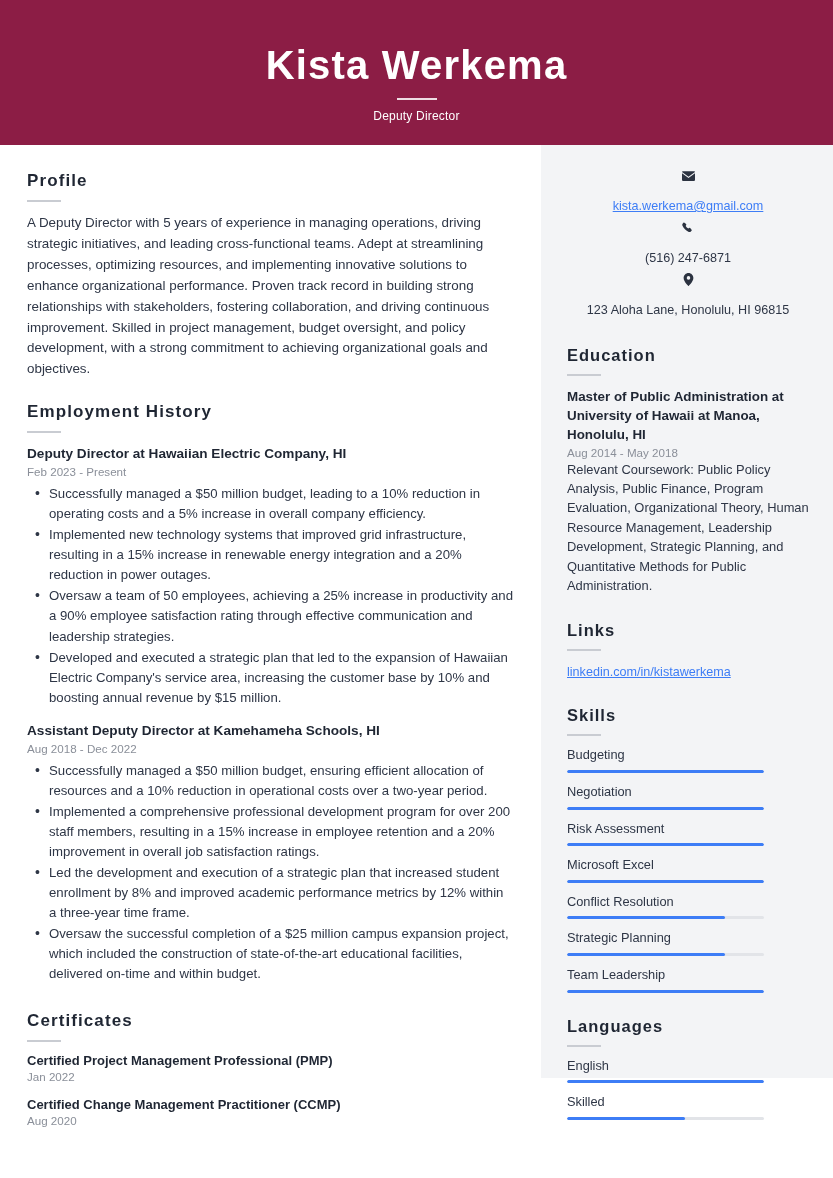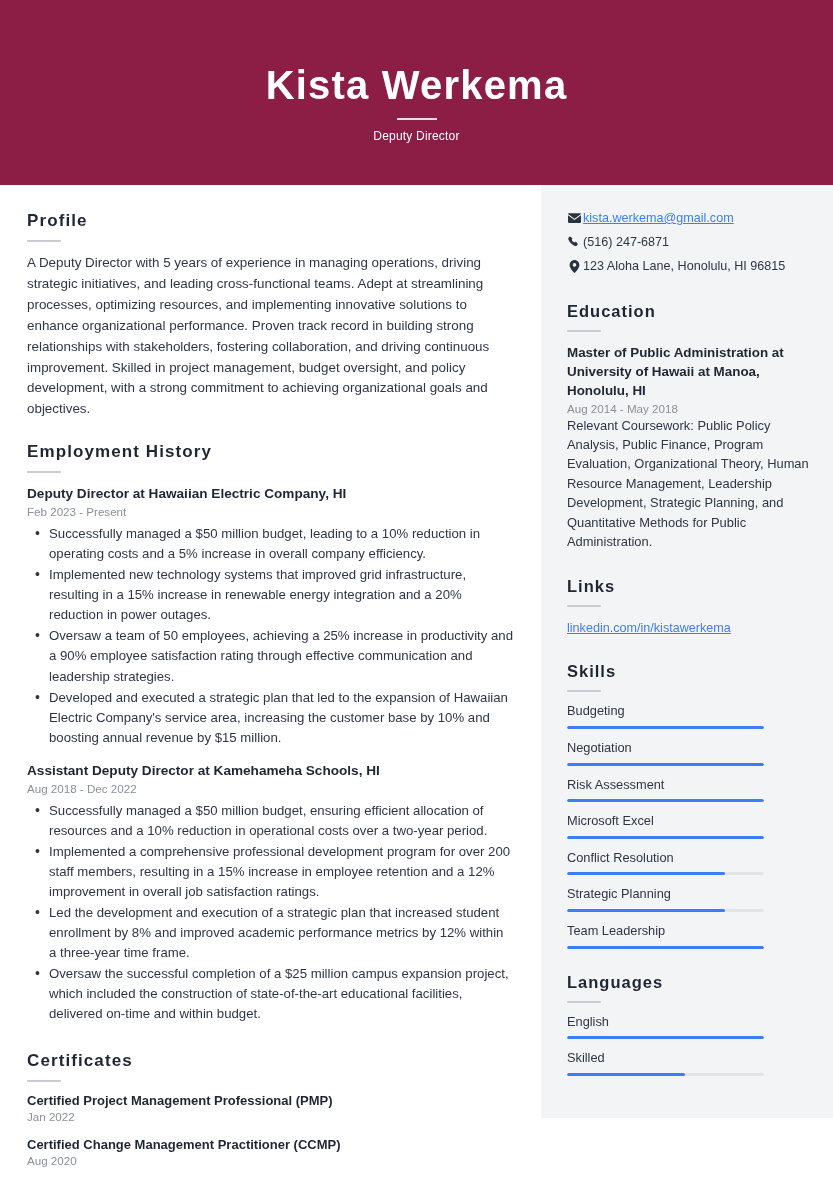--- a/index.html
+++ b/index.html
@@ -16,21 +16,21 @@
     position: relative;
     width: 833px;
     height: 1178px;
     overflow: hidden;
     background: #ffffff;
   }
 
   
   .header {
     background: #8c1d45;
-    height: 185px;
+    height: 145px;
     width: 100%;
     display: flex;
     flex-direction: column;
     align-items: center;
     justify-content: center;
     padding-top: 20px;
   }
   .header-name {
     color: #ffffff;
     font-size: 40px;
@@ -141,25 +141,26 @@
     font-size: 11.6px;
     color: #8a8f99;
     margin-top: 2px;
   }
 
   
   .contact-list { margin-bottom: 26px; }
   .contact-row {
     display: flex;
     align-items: center;
-    gap: 2px;
+    gap: 14px;
     margin-bottom: 5px;
     font-size: 12.6px;
     color: #2e3646;
     line-height: 1.5;
+    flex-direction: column;
   }
   .contact-row .ico {
     width: 14px;
     display: flex;
     align-items: center;
     justify-content: center;
     flex: 0 0 14px;
     color: #2b3240;
   }
   .contact-row .ico svg { display: block; }
@@ -243,21 +244,21 @@
             <li>Oversaw a team of 50 employees, achieving a 25% increase in productivity and a 90% employee satisfaction rating through effective communication and leadership strategies.</li>
             <li>Developed and executed a strategic plan that led to the expansion of Hawaiian Electric Company's service area, increasing the customer base by 10% and boosting annual revenue by $15 million.</li>
           </ul>
         </div>
 
         <div class="entry">
           <div class="entry-title">Assistant Deputy Director at Kamehameha Schools, HI</div>
           <div class="entry-date">Aug 2018 - Dec 2022</div>
           <ul class="bullets">
             <li>Successfully managed a $50 million budget, ensuring efficient allocation of resources and a 10% reduction in operational costs over a two-year period.</li>
-            <li>Implemented a comprehensive professional development program for over 200 staff members, resulting in a 15% increase in employee retention and a 12% improvement in overall job satisfaction ratings.</li>
+            <li>Implemented a comprehensive professional development program for over 200 staff members, resulting in a 15% increase in employee retention and a 20% improvement in overall job satisfaction ratings.</li>
             <li>Led the development and execution of a strategic plan that increased student enrollment by 8% and improved academic performance metrics by 12% within a three-year time frame.</li>
             <li>Oversaw the successful completion of a $25 million campus expansion project, which included the construction of state-of-the-art educational facilities, delivered on-time and within budget.</li>
           </ul>
         </div>
       </div>
 
       <div class="section" style="margin-top:27px;">
         <div class="sec-title">Certificates</div>
         <div class="sec-rule"></div>
 

